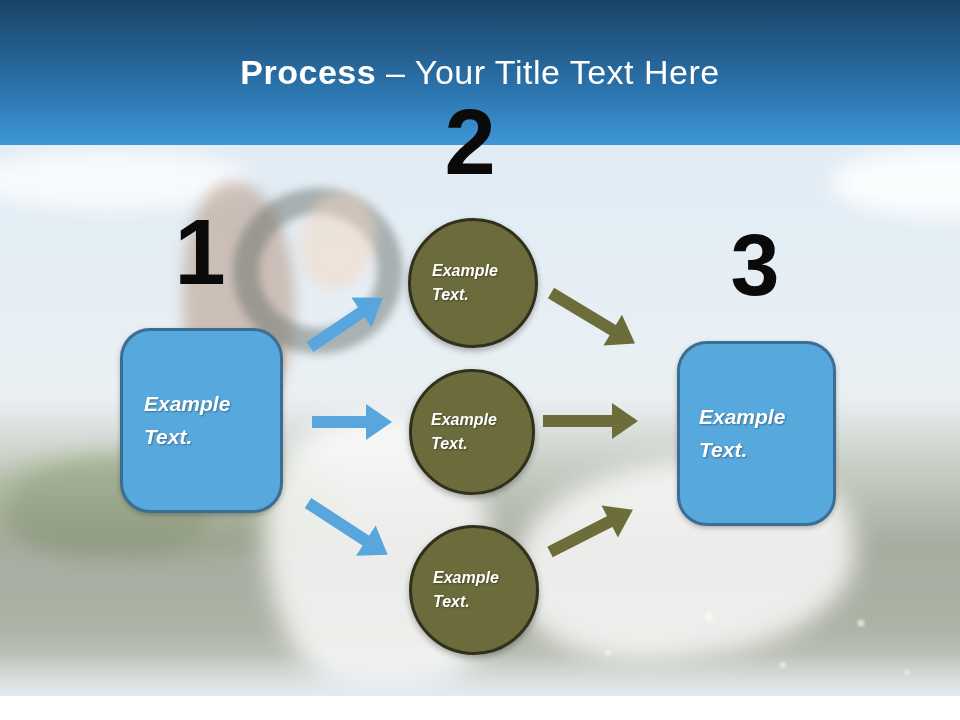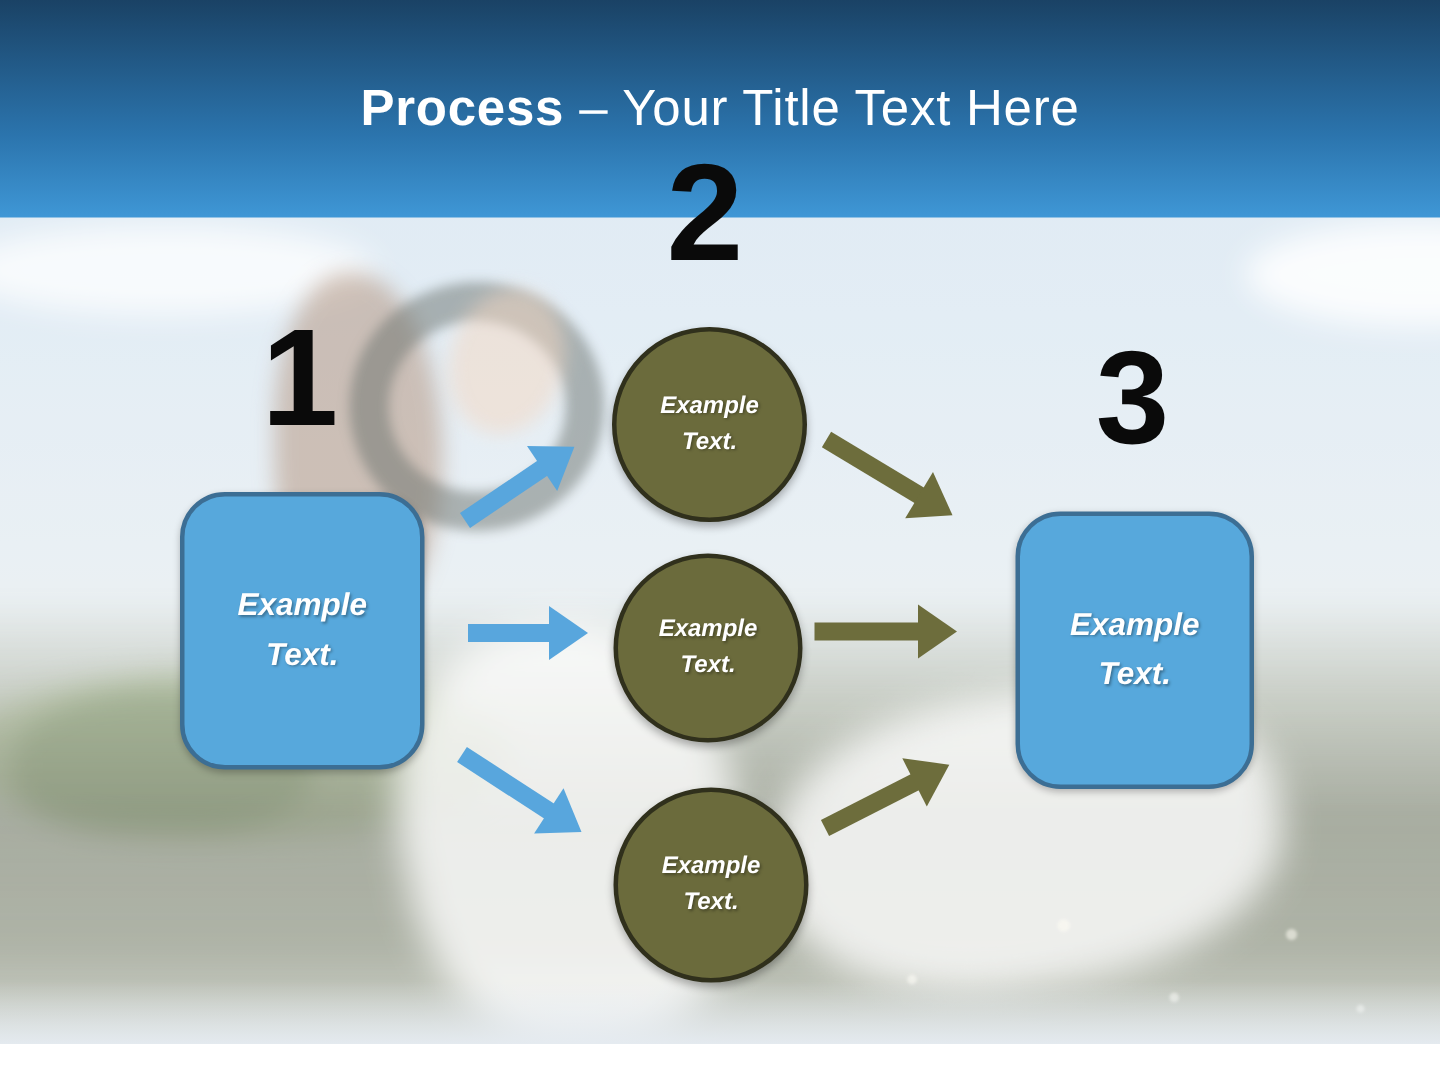--- a/index.html
+++ b/index.html
@@ -48,21 +48,21 @@
   .num-2{left:415px;top:96px;}
   .num-3{left:700px;top:221px;font-size:88px;}
 
   
   .arrow{position:absolute;z-index:6;transform-origin:0 50%;overflow:visible;}
   .arrow.blue{fill:var(--arrow-blue,#58a6dd);}
   .arrow.olive{fill:var(--arrow-olive,#6d6d3c);}
 
   
   .shape-label{font-style:italic;font-weight:bold;color:var(--shape-text-color,#fff);
-    text-align:center;text-shadow:1px 1px 2px rgba(0,0,0,.35);}
+    text-align:left;text-shadow:1px 1px 2px rgba(0,0,0,.35);}
   .box{position:absolute;z-index:7;background:var(--box-fill,#57a8dc);
     border:3px solid var(--box-border,#3c6e94);border-radius:30px;
     display:flex;align-items:center;justify-content:center;
     box-shadow:0 2px 5px rgba(0,0,0,.25);}
   .box .shape-label{font-size:21px;line-height:1.55;width:115px;}
   .box-left{left:120px;top:328px;width:157px;height:179px;}
   .box-right{left:677px;top:341px;width:153px;height:179px;}
   .circle{position:absolute;z-index:7;background:var(--circle-fill,#6b6b3c);
     border:3px solid var(--circle-border,#30301c);border-radius:50%;
     display:flex;align-items:center;justify-content:center;

